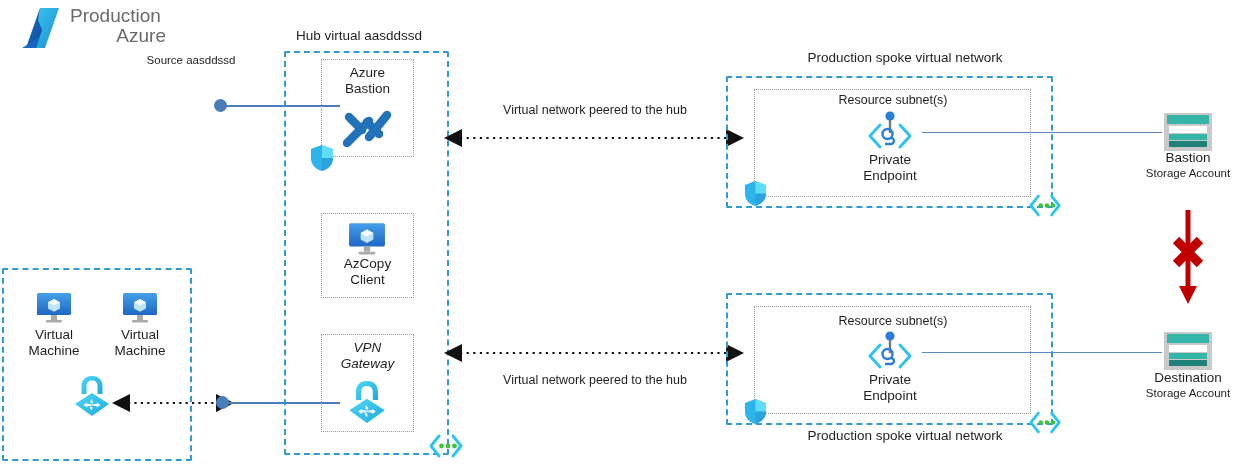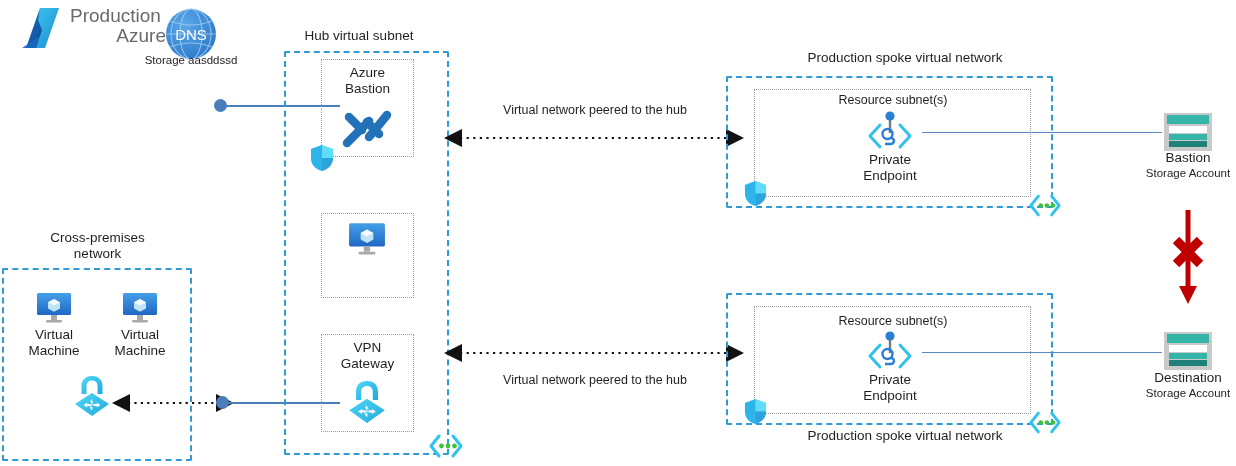--- a/index.html
+++ b/index.html
@@ -51,43 +51,22 @@
         </linearGradient>
       </defs>
       <path d="M22 2 L41 2 L27 42 L13 42 Z" fill="url(#azg1)"></path>
       <path d="M22 2 L8 42 L18 42 L24 24 L20 14 Z" fill="url(#azg2)"></path>
       <path d="M4 42 L18 42 L22 30 Z" fill="#1769bd" opacity="0.9"></path>
     </svg>
   </div>
   <div class="abs no-sel" style="left:70px; top:6px; width:96px; font-size:19px; color:#6a6a6a; line-height:1.05; text-align:left;">Production</div>
   <div class="abs no-sel" style="left:70px; top:26px; width:96px; font-size:19px; color:#6a6a6a; line-height:1.05; text-align:right;">Azure</div>
 
-  <div class="abs" style="left:164px; top:7px;">
-    <svg width="54" height="54" viewBox="0 0 54 54">
-      <defs>
-        <radialGradient id="dnsg" cx="0.38" cy="0.32" r="0.78">
-          <stop offset="0" stop-color="#5aa8e8"></stop>
-            <stop offset="1" stop-color="#2a76c8"></stop>
-        </radialGradient>
-      </defs>
-      <circle cx="27" cy="27" r="25" fill="url(#dnsg)"></circle>
-      <g stroke="#9fcbef" stroke-width="1.1" fill="none" opacity="0.85">
-        <ellipse cx="27" cy="27" rx="11" ry="25"></ellipse>
-        <ellipse cx="27" cy="27" rx="20" ry="25"></ellipse>
-        <line x1="2" y1="27" x2="52" y2="27"></line>
-        <path d="M6 14 Q27 22 48 14"></path>
-        <path d="M6 40 Q27 32 48 40"></path>
-      </g>
-      <text x="27" y="33" font-family="Liberation Sans, sans-serif" font-size="15" fill="#ffffff" text-anchor="middle" font-weight="400">DNS</text>
-    </svg>
-  </div>
-  <div class="lbl lbl-sm no-sel" style="left:130px; top:54px; width:122px;">Storage aasddssd</div>
-
-  <div class="lbl lbl-group no-sel" style="left:5px; top:230px; width:185px;">Cross-premises
-network</div>
+  <div class="lbl lbl-sm no-sel" style="left:130px; top:54px; width:122px;">Source aasddssd</div>
+
 
   <div class="onprem-box" style="left:2px; top:268px; width:190px; height:193px;"></div>
 
   <div class="abs" style="left:36px; top:292px;">
     <svg width="36" height="32" viewBox="0 0 36 32">
       <defs>
         <linearGradient id="vmg" x1="0" y1="0" x2="0" y2="1">
           <stop offset="0" stop-color="#45a0e8"></stop>
             <stop offset="1" stop-color="#1f67c4"></stop>
         </linearGradient>
@@ -144,21 +123,21 @@
     </defs>
     <line x1="10" y1="8" x2="100" y2="8" stroke="#111111" stroke-width="2" stroke-dasharray="2.2 4.2" marker-start="url(#arrL)" marker-end="url(#arrR)"></line>
   </svg>
 
   <div class="dot-node" style="left:216px; top:396px;"></div>
   <div class="hline" style="left:228px; top:402px; width:112px;"></div>
 
   <div class="dot-node" style="left:214px; top:99px;"></div>
   <div class="hline" style="left:226px; top:105px; width:114px;"></div>
 
-  <div class="lbl lbl-group no-sel" style="left:266px; top:28px; width:186px;">Hub virtual subnet</div>
+  <div class="lbl lbl-group no-sel" style="left:266px; top:28px; width:186px;">Hub virtual aasddssd</div>
 
   <div class="vnet-box" style="left:284px; top:51px; width:165px; height:404px;"></div>
 
   <div class="subnet-box" style="left:321px; top:59px; width:93px; height:98px;"></div>
   <div class="lbl no-sel" style="left:321px; top:65px; width:93px;">Azure
 Bastion</div>
   <div class="abs" style="left:339px; top:105px;">
     <svg width="57" height="48" viewBox="0 0 57 48">
       <g stroke="#2272b9" stroke-width="8.5" stroke-linecap="round" fill="none">
         <line x1="8" y1="38" x2="30" y2="16"></line>
@@ -181,23 +160,25 @@
   <div class="subnet-box" style="left:321px; top:213px; width:93px; height:85px;"></div>
   <div class="abs" style="left:348px; top:222px;">
     <svg width="38" height="34" viewBox="0 0 36 32">
       <rect x="1" y="1" width="34" height="22" rx="1.5" fill="url(#vmg)"></rect>
       <path d="M18 7 L24 10.3 L24 16.5 L18 19.8 L12 16.5 L12 10.3 Z" fill="#bfe4f7"></path>
       <path d="M18 7 L24 10.3 L18 13.6 L12 10.3 Z" fill="#ffffff" opacity="0.85"></path>
       <rect x="15" y="23" width="6" height="5" fill="#a9a9a9"></rect>
       <rect x="10" y="28" width="16" height="2.6" rx="1" fill="#a9a9a9"></rect>
     </svg>
   </div>
+  <div class="lbl no-sel" style="left:321px; top:256px; width:93px;">AzCopy
+Client</div>
 
   <div class="subnet-box" style="left:321px; top:334px; width:93px; height:98px;"></div>
-  <div class="lbl no-sel" style="left:321px; top:340px; width:93px;">VPN
+  <div class="lbl no-sel" style="left:321px; top:340px; width:93px;font-style:italic;">VPN
 Gateway</div>
   <div class="abs" style="left:345px; top:379px;">
     <svg width="44" height="46" viewBox="0 0 42 44">
       <path d="M21 2 C14 2 10.5 6.5 10.5 12 L10.5 20 L15.5 20 L15.5 12 C15.5 8.6 17.6 6.6 21 6.6 C24.4 6.6 26.5 8.6 26.5 12 L26.5 20 L31.5 20 L31.5 12 C31.5 6.5 28 2 21 2 Z" fill="url(#vpng)"></path>
       <path d="M4 30 L21 19 L38 30 L21 42 Z" fill="url(#vpng)"></path>
       <g fill="#ffffff">
         <path d="M20 25 L22.6 28.4 L21.4 28.4 L21.4 32 L20.6 32 L20.6 28.4 L19.4 28.4 Z"></path>
         <path d="M21 36.6 L18.4 33.2 L19.6 33.2 L19.6 30.2 L20.4 30.2 L20.4 33.2 L21.6 33.2 Z"></path>
         <path d="M12.5 31 L16.2 28.6 L16.2 29.9 L19.6 29.9 L19.6 32.1 L16.2 32.1 L16.2 33.4 Z"></path>
         <path d="M29.5 31 L25.8 33.4 L25.8 32.1 L22.4 32.1 L22.4 29.9 L25.8 29.9 L25.8 28.6 Z"></path>

